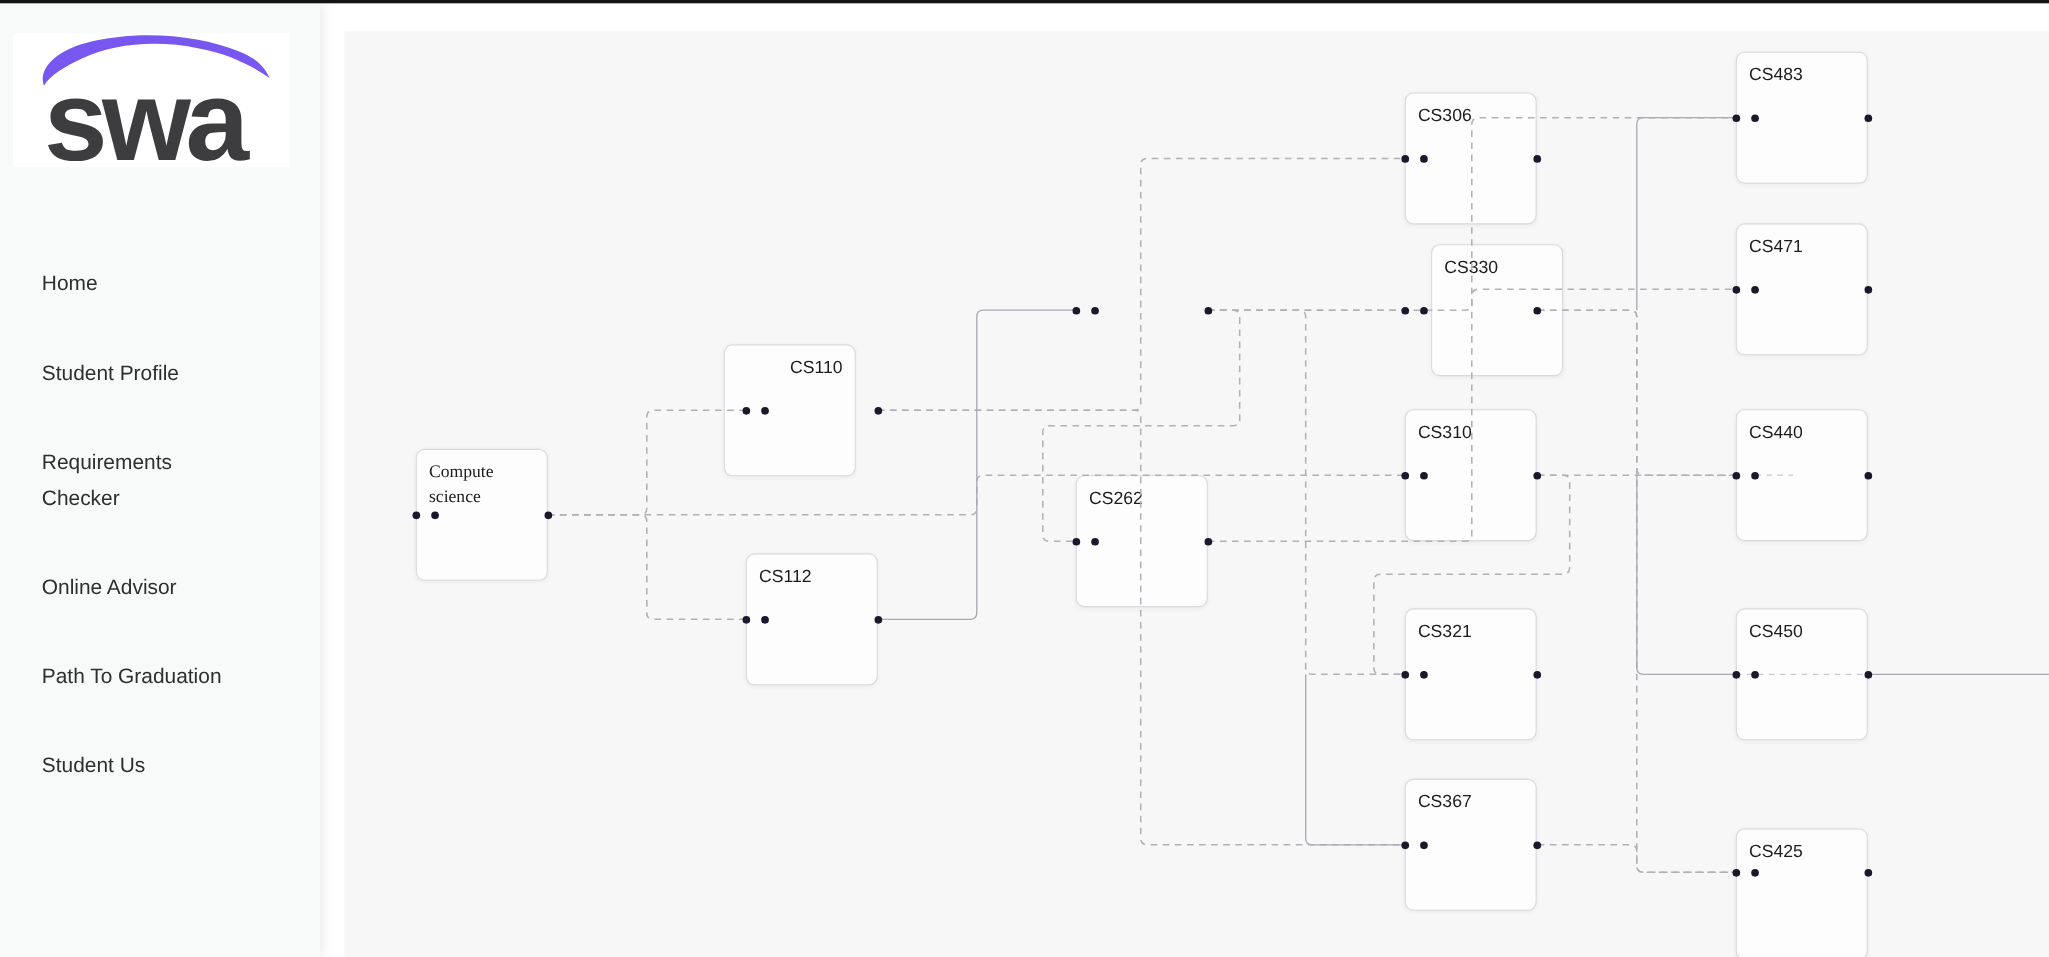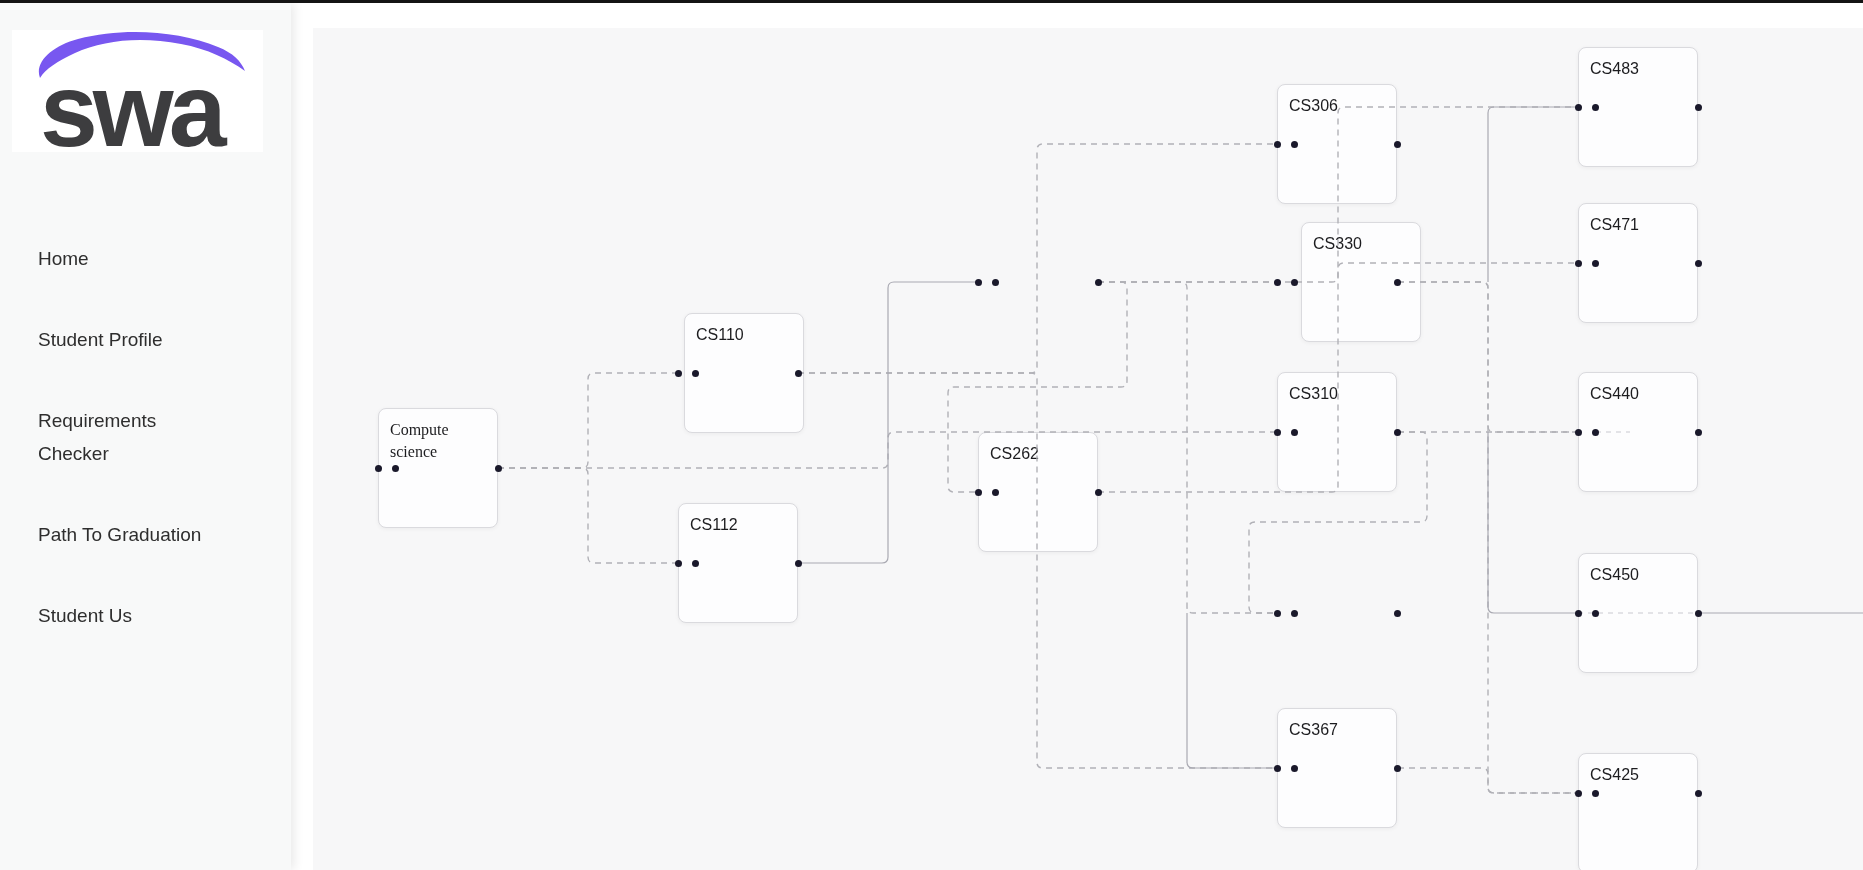--- a/index.html
+++ b/index.html
@@ -67,20 +67,21 @@
     <svg class="logo-swoosh" width="251" height="122" viewBox="0 0 251 122">
       <path d="M28,48 C22,32 40,16 66,9 C112,-3 167,1 206,17 C221,23 229,31 233,41
                C216,29 196,19 169,14 C129,6 91,10 63,23 C46,31 33,39 28,48 Z" fill="#7857f0"></path>
     </svg>
     <div class="logo-text">swa</div>
   </div>
   <nav class="sidebar-nav">
       <div class="nav-item">Home</div>
       <div class="nav-item">Student Profile</div>
       <div class="nav-item">Requirements Checker</div>
+      <div class="nav-item">Online Advisor</div>
       <div class="nav-item">Path To Graduation</div>
       <div class="nav-item">Student Us</div>
     </nav>
 </aside>
 
 <div class="canvas-bg"></div>
 
 <div class="flow-canvas">
   <svg class="edges-layer" width="1863" height="870" viewBox="0 0 1863 870">
       <path d="M498,468 L582,468 Q588,468 588,462 L588,379 Q588,373 594,373 L678,373" fill="none" stroke="#b1b1b7" stroke-width="1.4" stroke-dasharray="6 5"></path>
@@ -102,37 +103,40 @@
       <path d="M1187,613 L1187,762 Q1187,768 1193,768 L1277,768" fill="none" stroke="#a9a9b2" stroke-width="1.2"></path>
       <path d="M1488,282 L1488,113 Q1488,107 1494,107 L1578,107" fill="none" stroke="#a9a9b2" stroke-width="1.2"></path>
       <path d="M1488,432 L1488,607 Q1488,613 1494,613 L1578,613" fill="none" stroke="#a9a9b2" stroke-width="1.2"></path>
       <path d="M1698,613 L1863,613" fill="none" stroke="#a9a9b2" stroke-width="1.2"></path>
       <path d="M1578,613 L1694,613" fill="none" stroke="#c9c9cf" stroke-width="1.2" stroke-dasharray="5 5"></path>
       <path d="M1596,432 L1630,432" fill="none" stroke="#c9c9cf" stroke-width="1.2" stroke-dasharray="5 5"></path>
     </svg>
 <div class="flow-node" style="left: 378px; top: 408px; font-family: Liberation Serif, serif;">
       <div class="node-label">Compute science</div>
     </div>
-    <div class="flow-node" style="left: 684px; top: 313px;">
+    <div class="flow-node" style="left: 658px; top: 313px; text-align: right;">
       <div class="node-label">CS110</div>
     </div>
     <div class="flow-node" style="left: 678px; top: 503px;">
       <div class="node-label">CS112</div>
     </div>
     <div class="flow-node" style="left: 978px; top: 432px;">
       <div class="node-label">CS262</div>
     </div>
     <div class="flow-node" style="left: 1277px; top: 84px;">
       <div class="node-label">CS306</div>
     </div>
     <div class="flow-node" style="left: 1277px; top: 222px; margin-left: 24px;">
       <div class="node-label">CS330</div>
     </div>
     <div class="flow-node" style="left: 1277px; top: 372px;">
       <div class="node-label">CS310</div>
+    </div>
+    <div class="flow-node" style="left: 1277px; top: 553px;">
+      <div class="node-label">CS321</div>
     </div>
     <div class="flow-node" style="left: 1277px; top: 708px;">
       <div class="node-label">CS367</div>
     </div>
     <div class="flow-node" style="left: 1578px; top: 47px;">
       <div class="node-label">CS483</div>
     </div>
     <div class="flow-node" style="left: 1578px; top: 203px;">
       <div class="node-label">CS471</div>
     </div>

